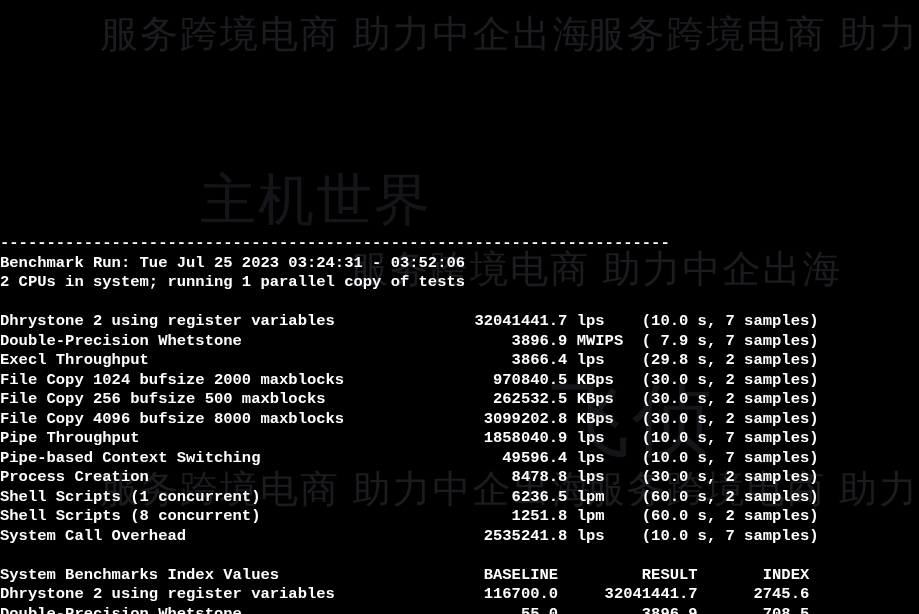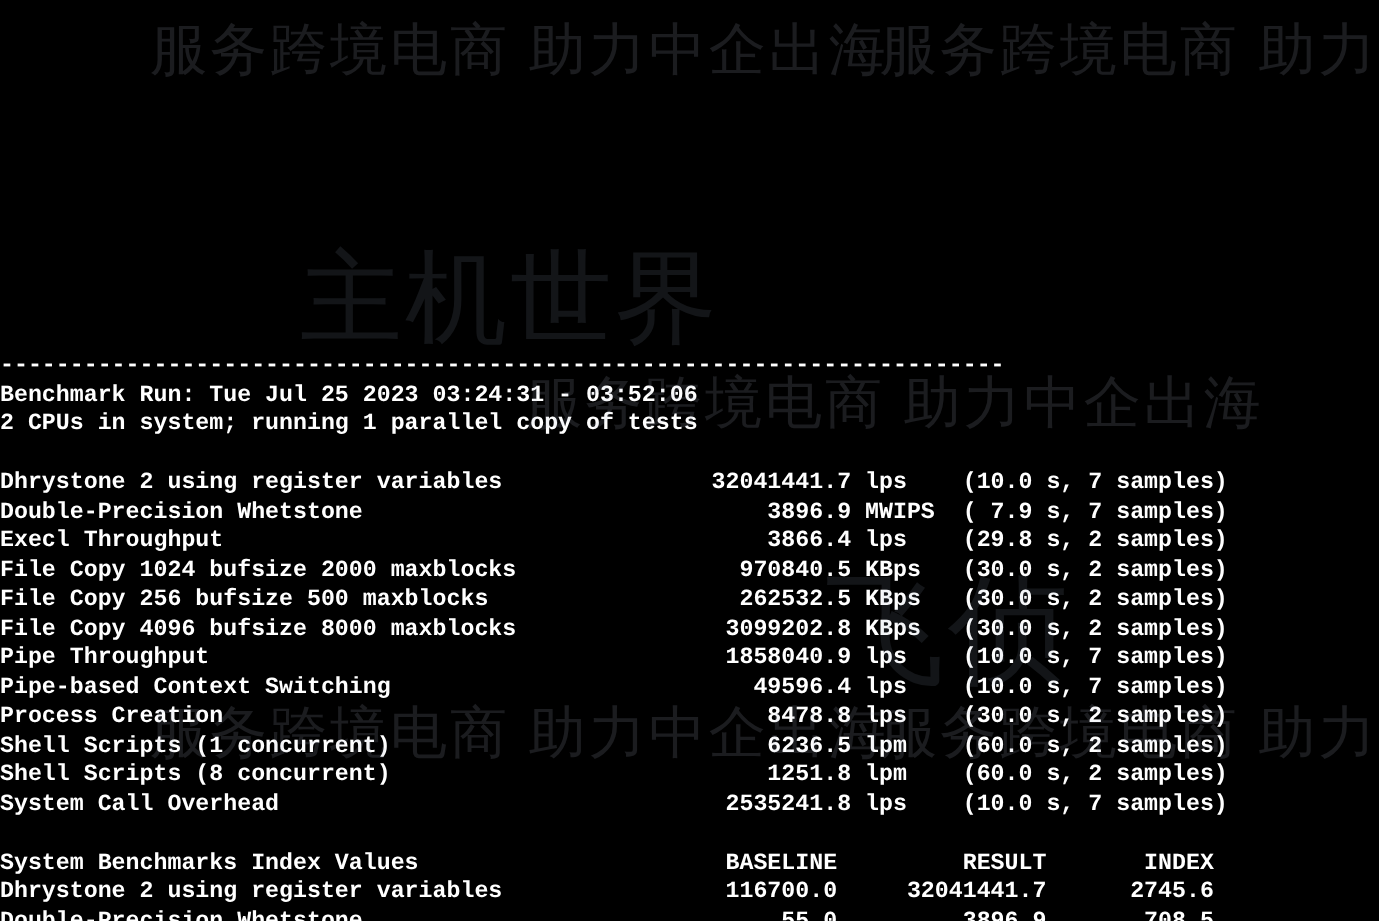--- a/index.html
+++ b/index.html
@@ -22,21 +22,21 @@
     color: rgba(180, 190, 210, 0.15);
     font-family: sans-serif;
     font-weight: normal;
     pointer-events: none;
     font-size: 38px;
     letter-spacing: 2px;
     white-space: nowrap;
   }
   .wm1 { top: 25px; left: 100px; }
   .wm2 { top: 25px; right: -40px; }
-  .wm3 { top: 190px; left: 200px; font-size: 68px; color: rgba(160,170,200,0.12);}
+  .wm3 { top: 190px; left: 200px; font-size: 56px; color: rgba(160,170,200,0.12);}
   .wm4 { top: 260px; left: 350px; }
   .wm5 { top: 410px; left: 550px; font-size: 80px; color: rgba(160,170,200,0.12);}
   .wm6 { top: 480px; left: 100px; }
   .wm7 { top: 480px; right: -40px; }
 </style>
 </head>
 <body>
 
 
 

